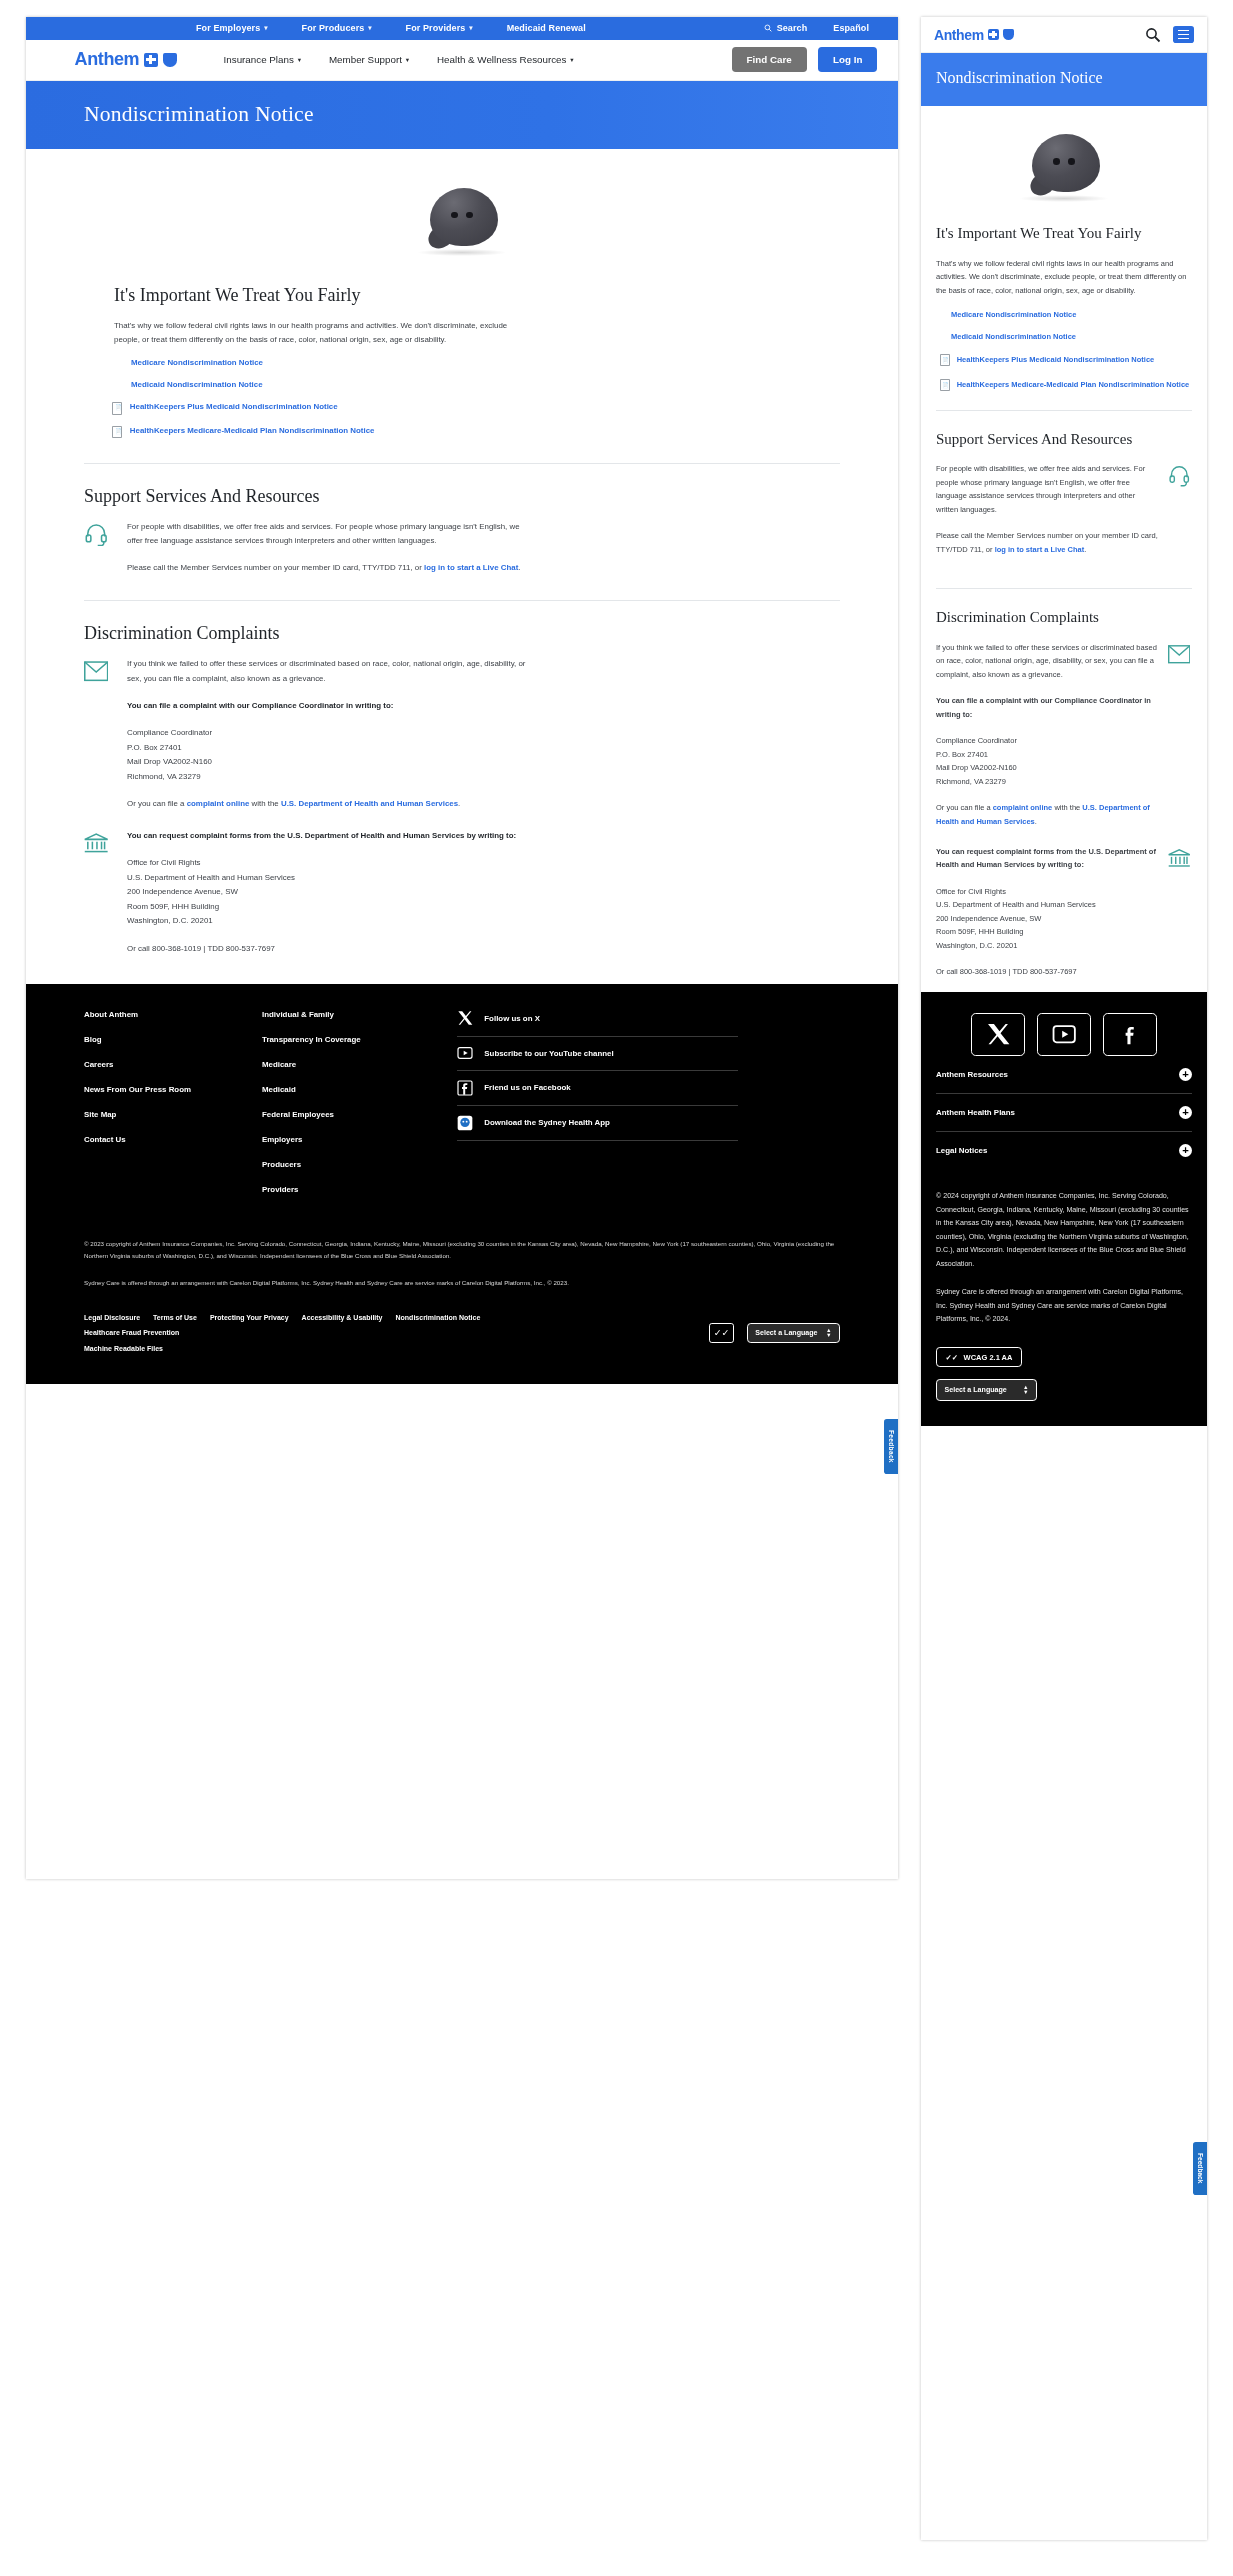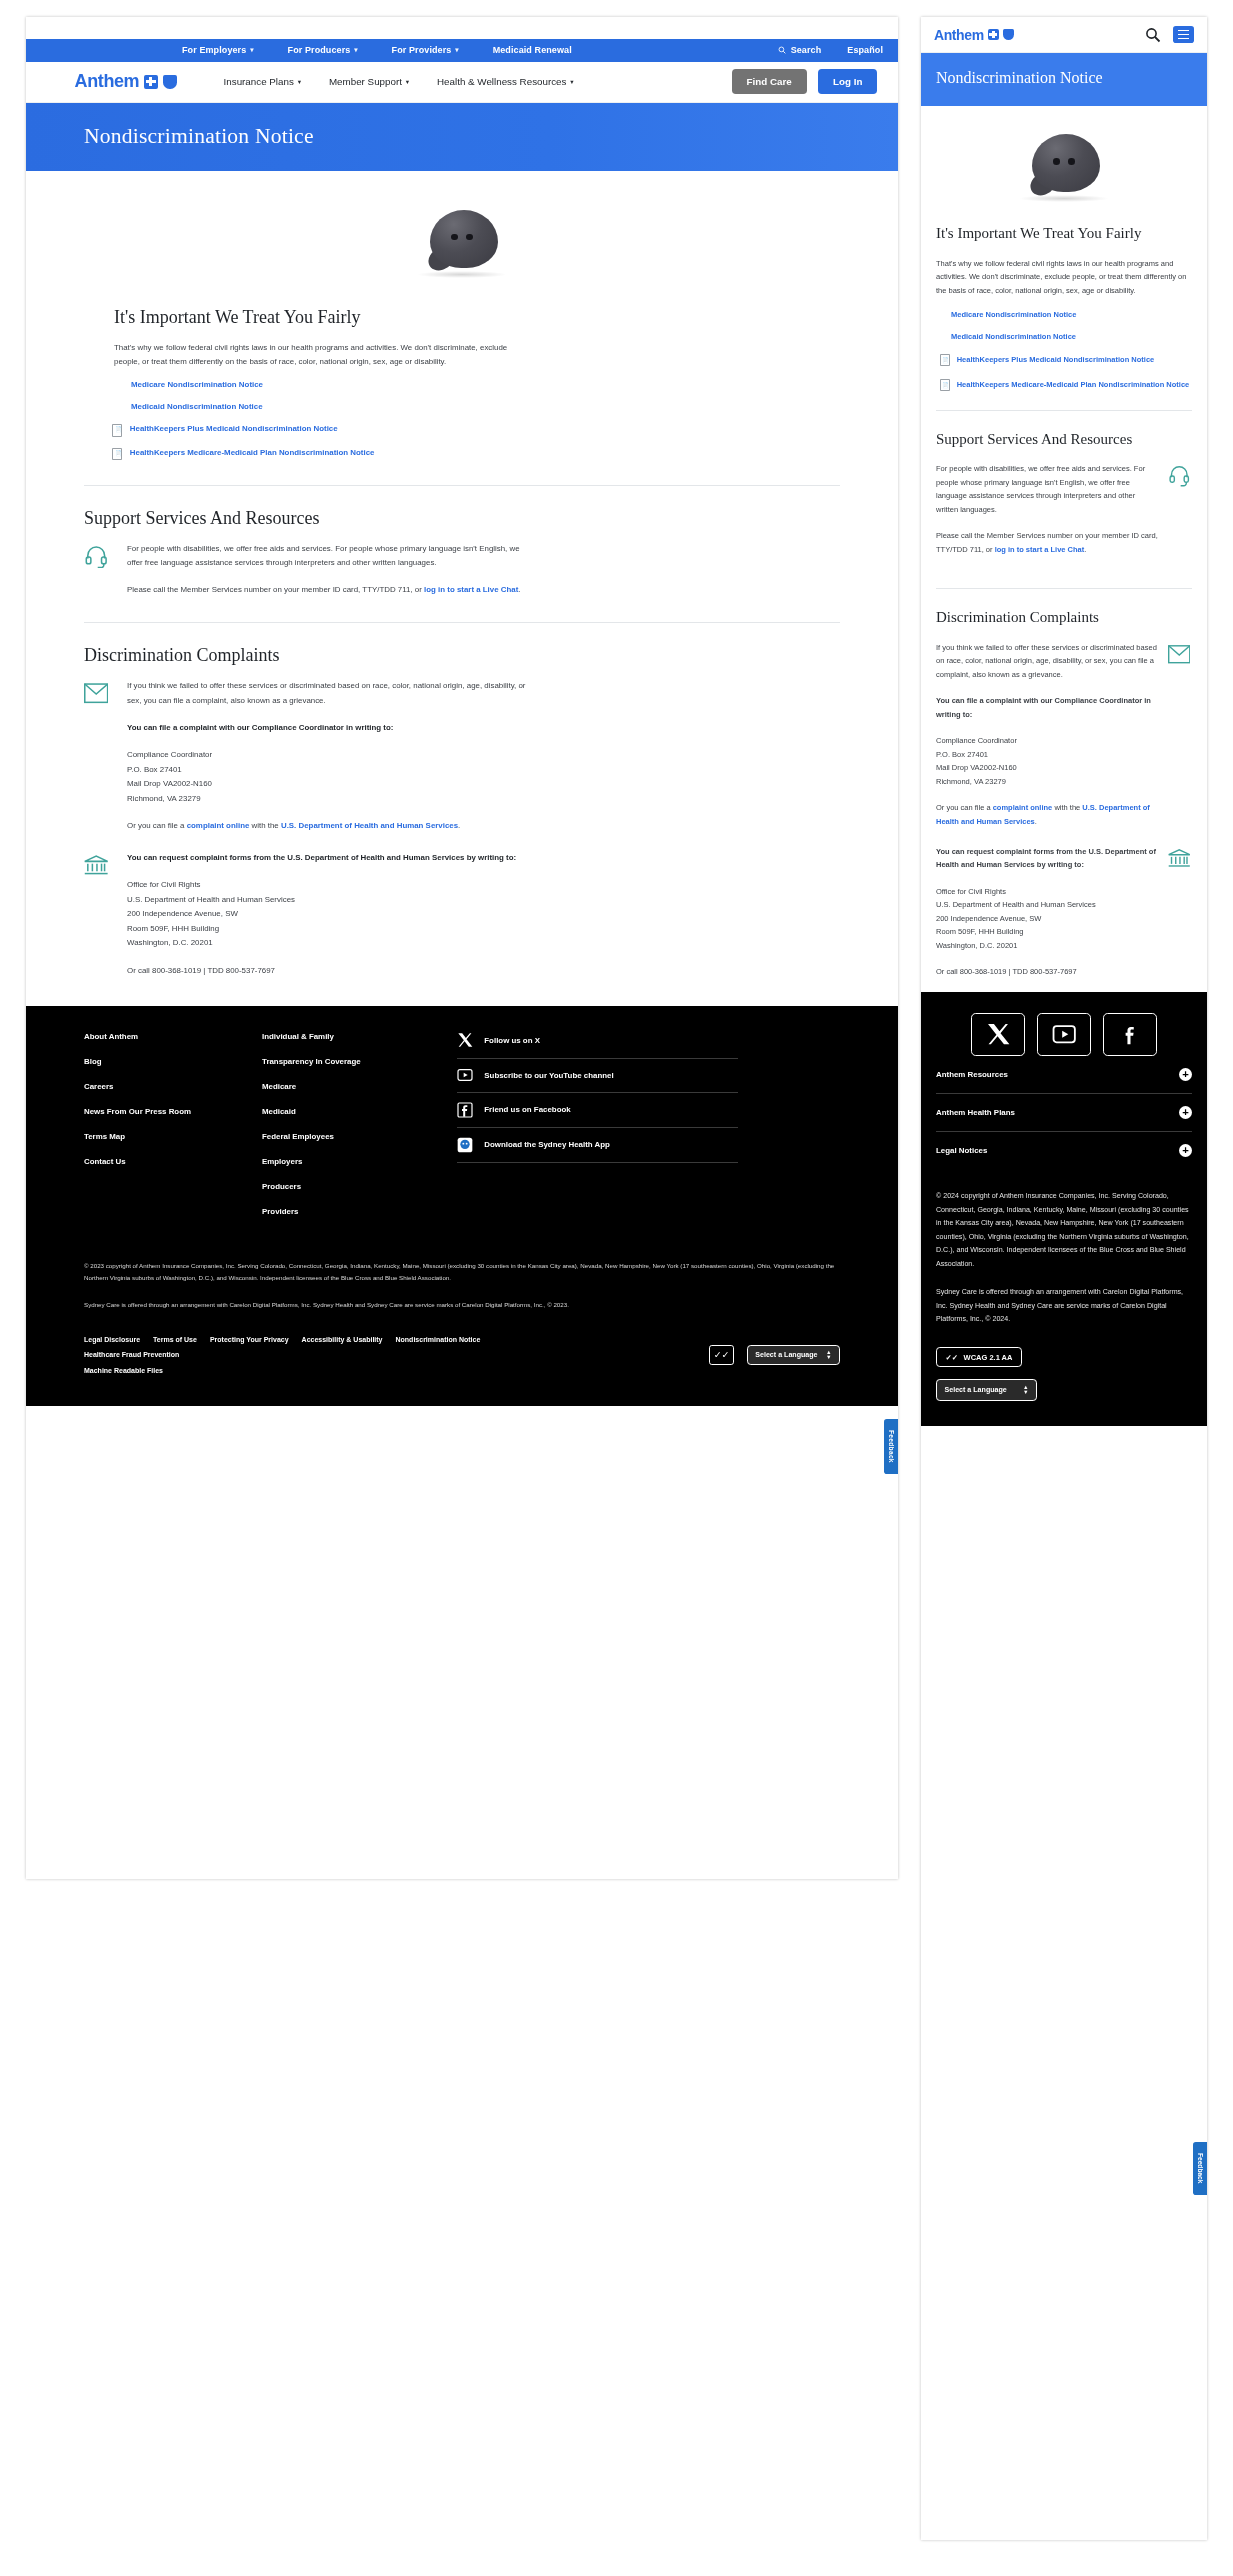--- a/index.html
+++ b/index.html
@@ -15,23 +15,22 @@
   .desktop {
     position: absolute; left: 26px; top: 17px;
     width: 872px; height: 1862px;
     background: #fff;
     box-shadow: 0 0 2.8px rgba(0,0,0,.25);
     overflow: hidden;
   }
   .utility-bar {
     background: #2a6cdf; height: 22.5px;
     display: flex; align-items: center;
-    padding: 0 15px;
+    padding: 0 29px;
     color: #fff;
-    margin-top: 22px;
   }
   .util-left { display:flex; gap: 34px; margin-left: 141px;}
   .util-right { margin-left: auto; display:flex; gap: 26px; align-items:center;}
   .util-item {
     font-size: 9px; font-weight: 700; color:#fff; letter-spacing:0.1px;
     display:flex; align-items:center; gap:3.8px; cursor:pointer;
   }
   .caret { font-size: 6.6px; opacity:.95; }
   .mini-search { display:flex; gap:4.7px; }
   .mini-search svg { width:8.4px; height:8.4px; }
@@ -432,21 +431,21 @@
       </div>
     </div>
 
     <div class="d-footer">
       <div class="fcols">
         <div class="fcol">
           <a class="flink" href="#">About Anthem</a>
           <a class="flink" href="#">Blog</a>
           <a class="flink" href="#">Careers</a>
           <a class="flink" href="#">News From Our Press Room</a>
-          <a class="flink" href="#">Terms Map</a>
+          <a class="flink" href="#">Site Map</a>
           <a class="flink" href="#">Contact Us</a>
         </div>
         <div class="fcol">
           <a class="flink" href="#">Individual &amp; Family</a>
           <a class="flink" href="#">Transparency In Coverage</a>
           <a class="flink" href="#">Medicare</a>
           <a class="flink" href="#">Medicaid</a>
           <a class="flink" href="#">Federal Employees</a>
           <a class="flink" href="#">Employers</a>
           <a class="flink" href="#">Producers</a>

